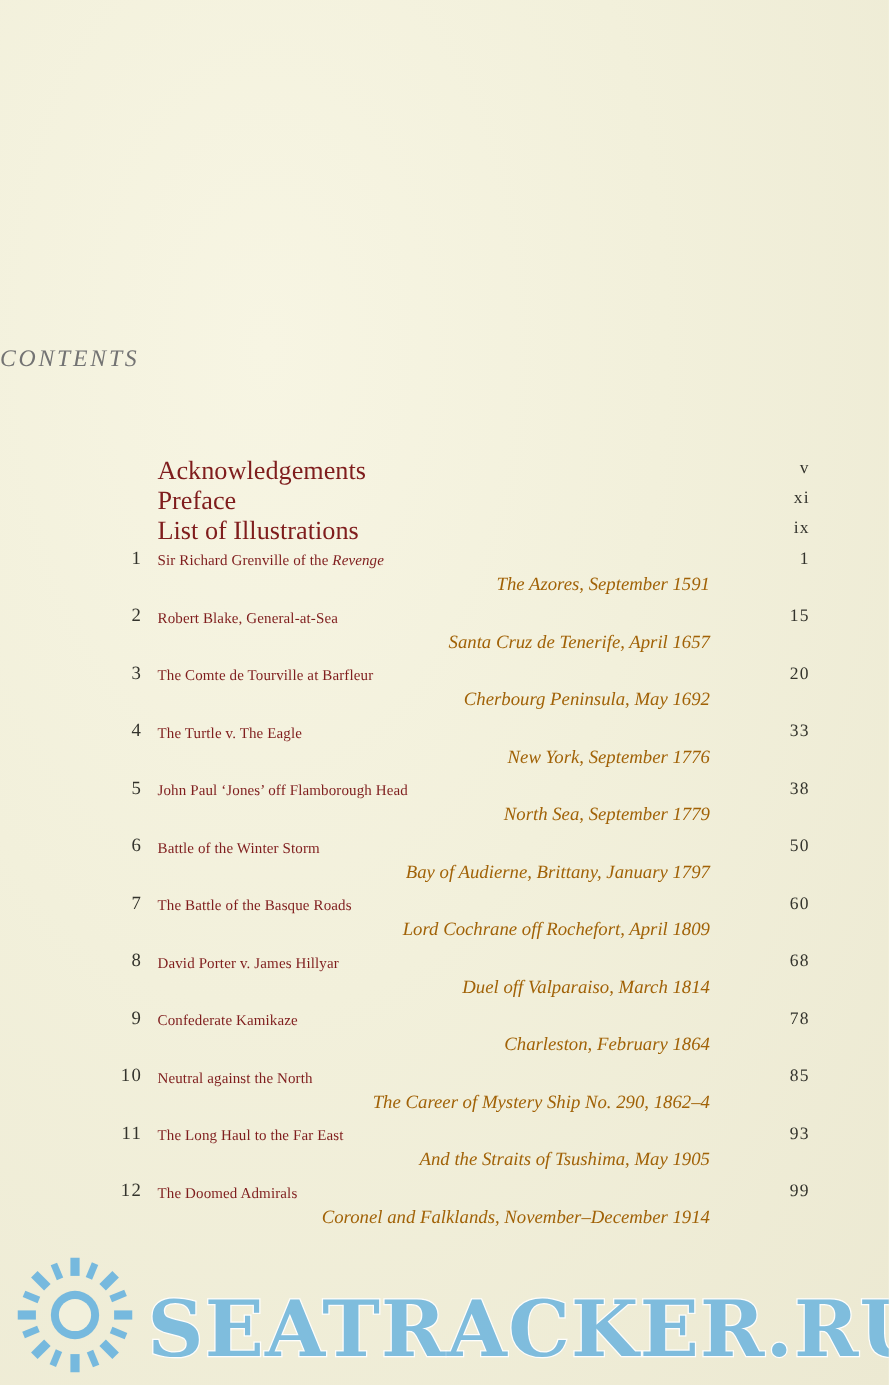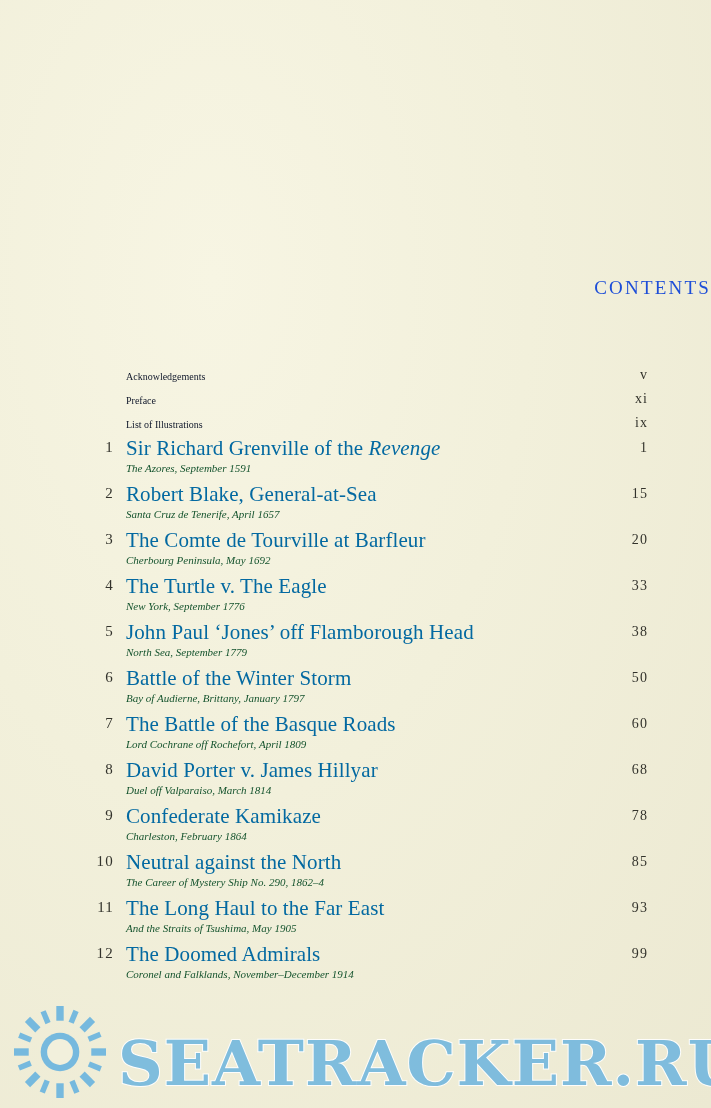--- a/index.html
+++ b/index.html
@@ -25,25 +25,26 @@
   }
   .page {
     position: absolute;
     inset: 0;
   }
   .contents-title {
     position: absolute;
     top: 277px;
     left: 0;
     width: 711px;
-    text-align: right;
+    text-align: left;
     font-size: 19px;
     letter-spacing: 2.2px;
     font-family: "Liberation Serif", serif;
-    color: #1d4ed8;
+    color: #737373;
+    font-style: italic;
   }
   .toc {
     position: absolute;
     top: 366px;
     left: 78px;
     width: 570px;
   }
   .toc-row {
     position: relative;
     display: block;
@@ -60,39 +61,40 @@
     font-size: 15px;
     letter-spacing: 1.2px;
     color: #33332c;
     top: 1px;
   }
   .titlewrap {
     margin-left: 48px;
     padding-right: 80px;
   }
   .title-main {
+    font-size: 12px;
+    line-height: 21px;
+    color: #7f1d1d;
+    letter-spacing: 0.1px;
+  }
+  .title-main em {
+    font-style: italic;
+  }
+  .front-label {
     font-size: 21px;
     line-height: 21px;
-    color: #0369a1;
-    letter-spacing: 0.1px;
-  }
-  .title-main em {
-    font-style: italic;
-  }
-  .front-label {
-    font-size: 10px;
-    line-height: 21px;
-    color: #0f172a;
+    color: #7f1d1d;
   }
   .subtitle {
-    font-size: 11px;
+    font-size: 15px;
     font-style: italic;
     line-height: 18px;
-    color: #14532d;
+    color: #a16207;
     margin-top: 0px;
+    text-align: right;
   }
   .page-num {
     position: absolute;
     right: 0;
     top: 2px;
     width: 40px;
     text-align: right;
     font-size: 14px;
     letter-spacing: 1.1px;
     color: #33332c;

